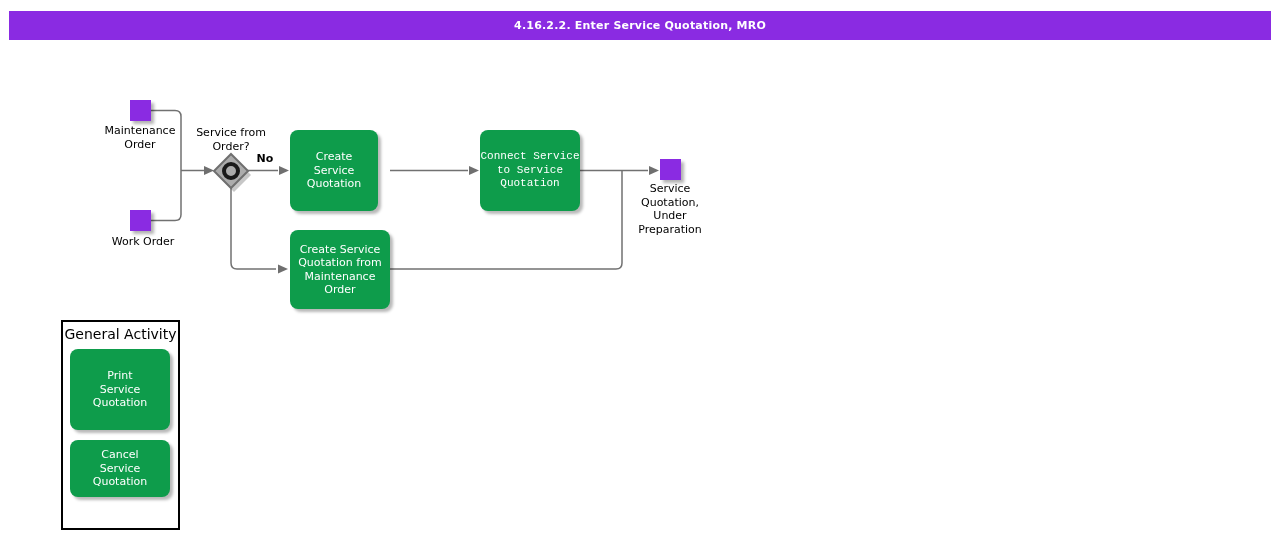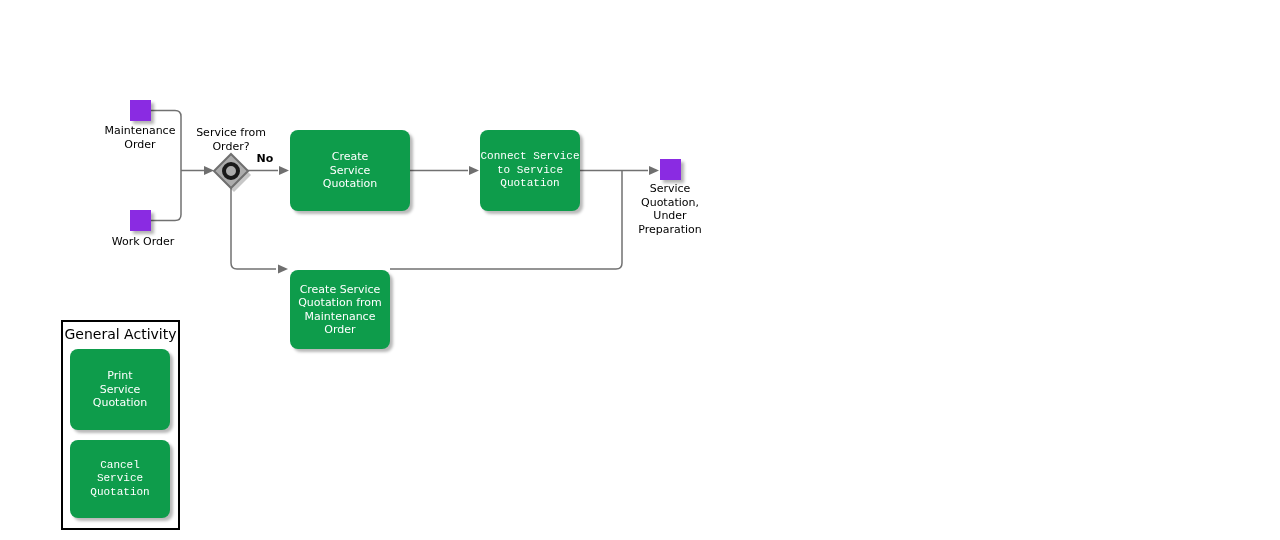--- a/index.html
+++ b/index.html
@@ -83,20 +83,23 @@
     text-align: center;
     font-size: 14px;
     color: #000000;
   }
 </style>
 </head>
 <body>
 
 <div id="canvas">
 
+  <div class="title-bar">
+    <span>4.16.2.2. Enter Service Quotation, MRO</span>
+  </div>
 
   <svg class="connectors" width="1280" height="540" viewBox="0 0 1280 540">
     <g fill="none" stroke="#717171" stroke-width="1.5">
 
       <path d="M 151,110.5 H 175 Q 181,110.5 181,116.5 V 214.5 Q 181,220.5 175,220.5 H 151"></path>
 
       <path d="M 181,170.5 H 204"></path>
 
       <path d="M 247,170.5 H 278"></path>
 
@@ -126,33 +129,33 @@
   <div class="label" style="left:95px; top:124px; width:90px;">Maintenance
 Order</div>
 
   <div class="event-square" style="left:130px; top:210px;"></div>
   <div class="label" style="left:98px; top:235px; width:90px;">Work Order</div>
 
   <div class="label" style="left:185px; top:126px; width:92px;">Service from
 Order?</div>
   <div class="label" style="left:250px; top:152px; width:30px; font-weight:bold;">No</div>
 
-  <div class="activity" style="left:290px; top:130px; width:120px; height:81px;">
+  <div class="activity" style="left:290px; top:130px; width:88px; height:81px;">
     <span>Create
 Service
 Quotation</span>
   </div>
 
   <div class="activity" style="left:480px; top:130px; width:100px; height:81px;font-family:Liberation Mono, monospace;">
     <span>Connect Service
 to Service
 Quotation</span>
   </div>
 
-  <div class="activity" style="left:290px; top:230px; width:100px; height:79px;margin-top:40px;">
+  <div class="activity" style="left:290px; top:230px; width:100px; height:79px;">
     <span>Create Service
 Quotation from
 Maintenance
 Order</span>
   </div>
 
   <div class="event-square" style="left:660px; top:159px;"></div>
   <div class="label" style="left:625px; top:182px; width:90px;">Service
 Quotation,
 Under
@@ -160,19 +163,19 @@
 
   <div class="group-box"></div>
   <div class="group-title">General Activity</div>
 
   <div class="activity" style="left:70px; top:349px; width:100px; height:81px;">
     <span>Print
 Service
 Quotation</span>
   </div>
 
-  <div class="activity" style="left:70px; top:440px; width:100px; height:78px;font-family:Liberation Mono, monospace;">
+  <div class="activity" style="left:70px; top:440px; width:100px; height:57px;">
     <span>Cancel
 Service
 Quotation</span>
   </div>
 
 </div>
 
 </body></html>

